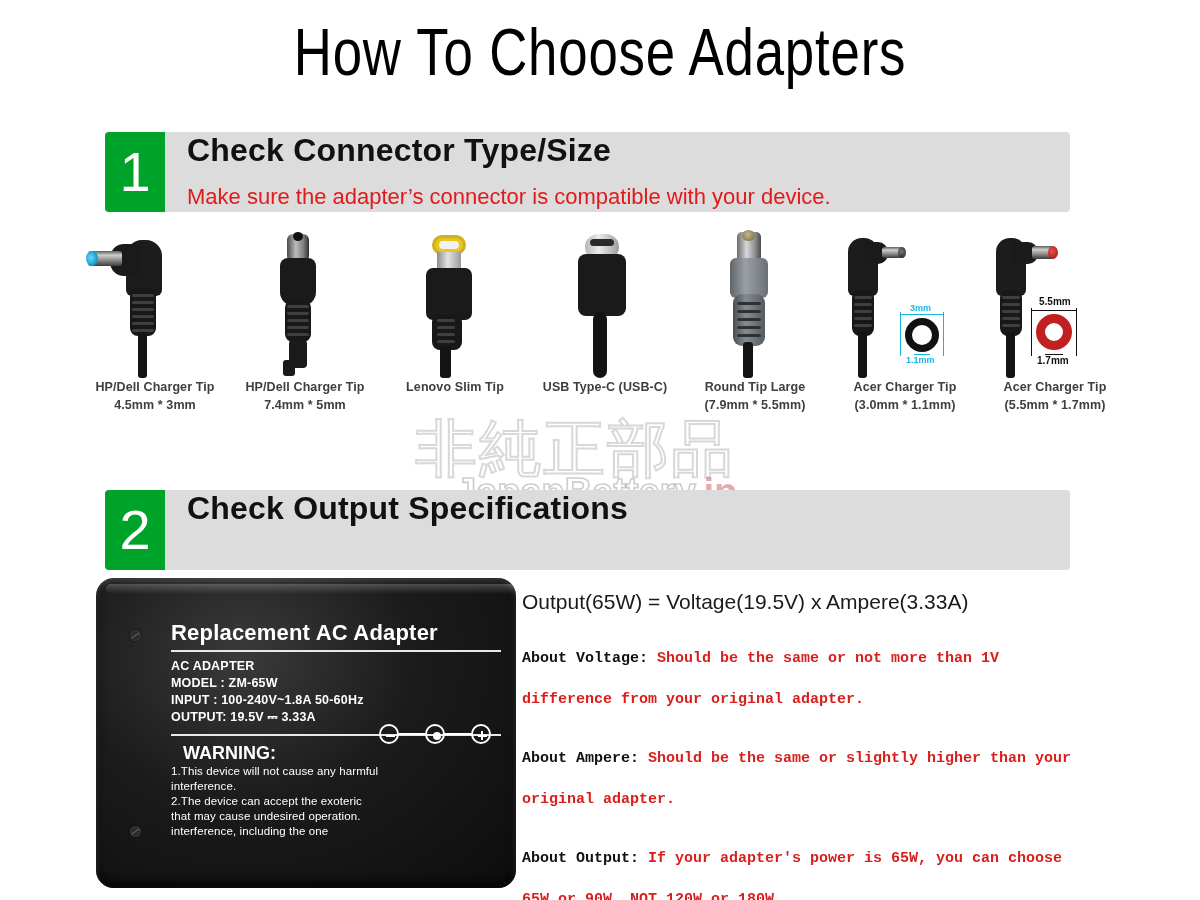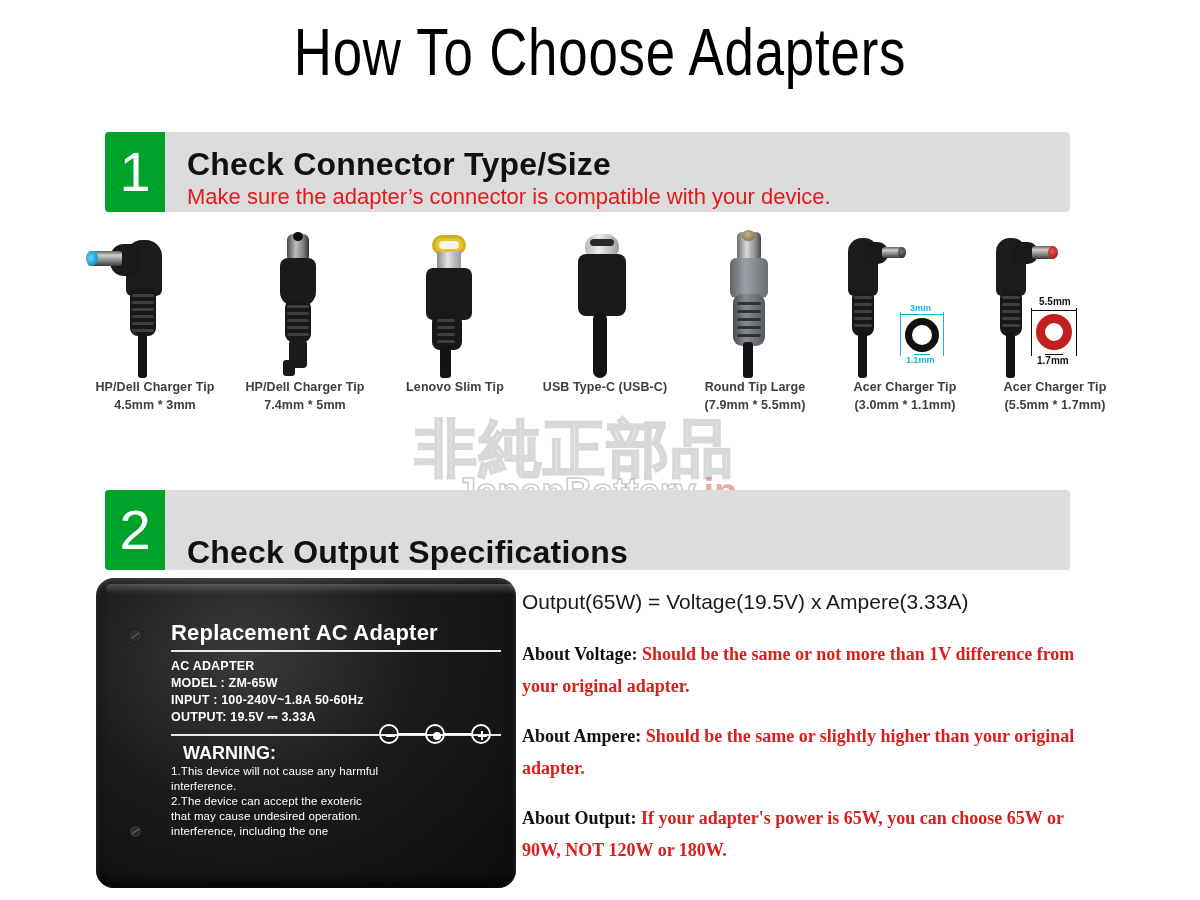--- a/index.html
+++ b/index.html
@@ -32,21 +32,21 @@
   }
   .sec-num {
     width: 60px; background: #00a32a;
     border-radius: 4px 0 0 4px;
     color: #fff;
     font-family: "Liberation Sans Narrow", "Liberation Sans", sans-serif;
     font-size: 56px; font-weight: 400;
     display: flex; align-items: center; justify-content: center;
     line-height: 1;
   }
-  .sec-txt { padding-left: 22px; display:flex; flex-direction:column; justify-content:flex-end; }
+  .sec-txt { padding-left: 22px; display:flex; flex-direction:column; justify-content:space-between; }
   .sec-title {
     font-family: "Liberation Sans Narrow", "Liberation Sans", sans-serif;
     font-size: 32px; font-weight: bold; color:#111; line-height: 36px;
     letter-spacing: .2px;
   }
   .sec-sub {
     font-family: "Liberation Sans Narrow", "Liberation Sans", sans-serif;
     font-size: 22px; color:#e11a19; line-height: 30px;
   }
 
@@ -103,21 +103,21 @@
   .dimtxt {
     position:absolute; font-family:"Liberation Sans Narrow","Liberation Sans",sans-serif;
     font-size:9px; font-weight:bold; white-space:nowrap;
   }
   .dimline { position:absolute; }
 
   
   .wm-jp {
     position:absolute; left: 415px; top: 418px;
     font-family:"Liberation Sans Narrow","Liberation Sans",sans-serif;
-    font-size: 62px; font-weight: bold; line-height: 62px;
+    font-size: 62px; font-weight: normal; line-height: 62px;
     color: transparent;
     -webkit-text-stroke: 2px rgba(125,125,125,0.30);
     letter-spacing: 2px;
     white-space: nowrap;
     pointer-events:none;
   }
   .wm-brand {
     position:absolute; left: 455px; top: 473px;
     font-family:"Liberation Sans Narrow","Liberation Sans",sans-serif;
     font-size: 38px; font-weight: bold; line-height: 38px;
@@ -170,22 +170,22 @@
   .pol-dot { position:absolute; top:6px; left:6px; width:8px; height:8px; background:#fff; border-radius:50%; }
   .pol-plus-v { position:absolute; top:4.5px; left:8px; width:2px; height:9px; background:#fff; }
 
   
   .spec-text { position:absolute; left:522px; top:588px; width:570px; }
   .st-eq {
     font-family:"Liberation Sans", sans-serif;
     font-size:21px; color:#1a1a1a; line-height:28px; margin-bottom:22px;
   }
   .st-p {
-    font-family:Liberation Serif, serif;
-    font-size:18px; line-height:32px; margin-bottom:18px;
+    font-family:Liberation Mono, monospace;
+    font-size:15px; line-height:41px; margin-bottom:18px;
   }
   .st-p b { color:#111; font-weight:bold; }
   .st-p span.r { color:#d81f1c; font-weight:bold; }
 </style>
 </head>
 <body>
 
 <div class="page">
 
   <div class="title">How To Choose Adapters</div>

